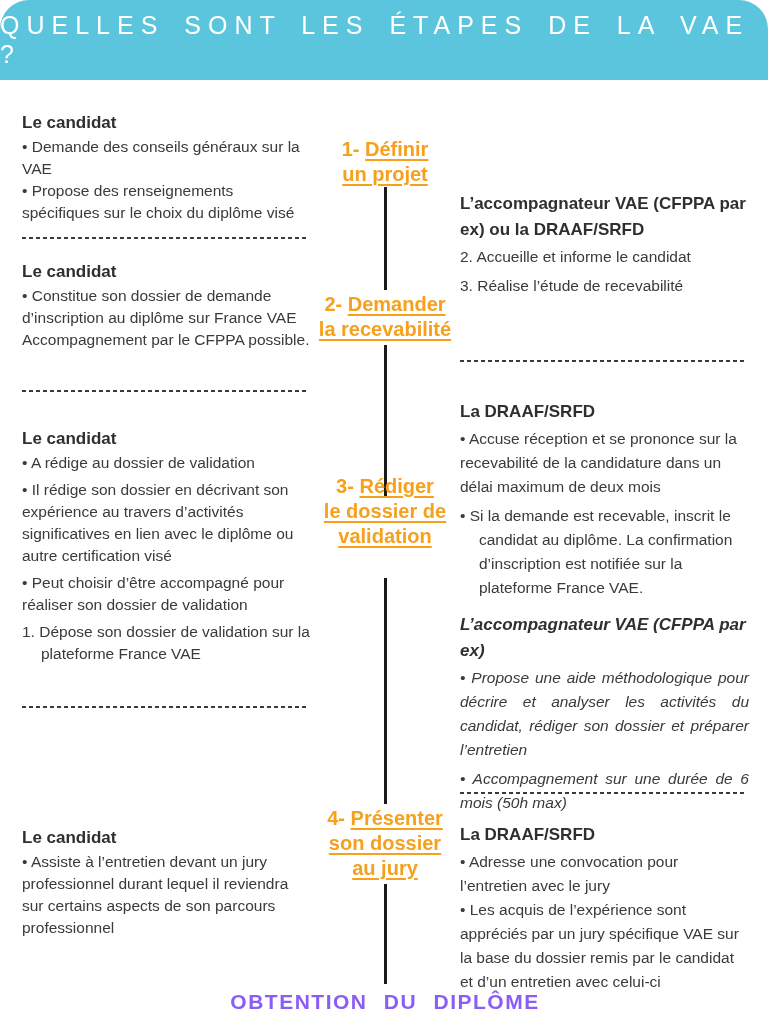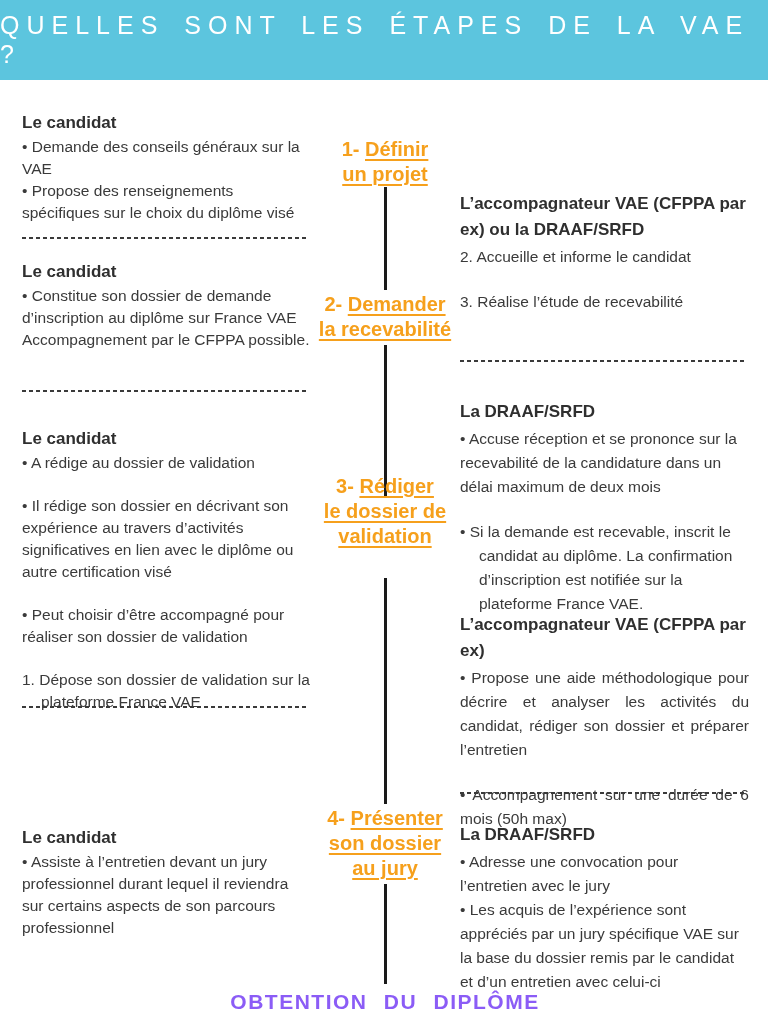--- a/index.html
+++ b/index.html
@@ -1,31 +1,31 @@
 <!DOCTYPE html>
 <html><head>
 <meta charset="utf-8">
 <style>
   html,body{margin:0;padding:0;background:#ffffff;}
   #page{position:relative;width:768px;height:1024px;background:#ffffff;overflow:hidden;
-        font-family:"Liberation Sans",sans-serif;color:#3a3a3a;}
+        font-family:"Liberation Sans",sans-serif;color:#3a3a3a;border-radius:29px;}
 
   
   .banner{position:absolute;top:0;left:0;width:768px;height:80px;background:#5cc5de;
           display:flex;align-items:center;justify-content:center;}
   .banner-title{color:#ffffff;font-size:25px;font-weight:400;letter-spacing:7px;word-spacing:6px;}
 
   
   .block{position:absolute;font-size:15.5px;line-height:22px;}
   .block.leftcol{left:22px;width:292px;}
   .block.rightcol{left:460px;width:289px;line-height:24px;}
   .btitle{font-weight:bold;font-size:17px;color:#2f2f2f;line-height:22px;margin:0 0 2px 0;}
   .rightcol .btitle{line-height:26px;margin-top:16px;}
   .para{margin:0;}
-  .spaced .para + .para{margin-top:21px;}
+  .spaced .para + .para{margin-top:5px;}
   .hang{padding-left:19px;text-indent:-19px;}
   .just{text-align:justify;}
 
   
   .dashed{position:absolute;height:2px;
           background:repeating-linear-gradient(90deg,#3a3a3a 0 4px,transparent 4px 7px);}
   .dashed.dleft{left:22px;width:286px;}
   .dashed.dright{left:460px;width:286px;}
 
   
@@ -108,21 +108,21 @@
     <p class="para hang">3. Réalise l’étude de recevabilité</p>
   </div>
   <div class="dashed dright" style="top:360px;"></div>
 
   <div class="block rightcol spaced" style="top:383px;">
     <div class="btitle">La DRAAF/SRFD</div>
     <p class="para">• Accuse réception et se prononce sur la recevabilité de la candidature dans un délai maximum de deux mois</p>
     <p class="para hang">• Si la demande est recevable, inscrit le candidat au diplôme. La confirmation d’inscription est notifiée sur la plateforme France VAE.</p>
   </div>
 
-  <div class="block rightcol spaced" style="top:596px;">
+  <div class="block rightcol spaced" style="top:596px;font-style:italic;">
     <div class="btitle">L’accompagnateur VAE (CFPPA par ex)</div>
     <p class="para just">• Propose une aide méthodologique pour décrire et analyser les activités du candidat, rédiger son dossier et préparer l’entretien</p>
     <p class="para just">• Accompagnement sur une durée de 6 mois (50h max)</p>
   </div>
   <div class="dashed dright" style="top:792px;"></div>
 
   <div class="block rightcol" style="top:806px;">
     <div class="btitle">La DRAAF/SRFD</div>
     <p class="para">• Adresse une convocation pour l’entretien avec le jury</p>
     <p class="para">• Les acquis de l’expérience sont appréciés par un jury spécifique VAE sur la base du dossier remis par le candidat et d’un entretien avec celui-ci</p>

